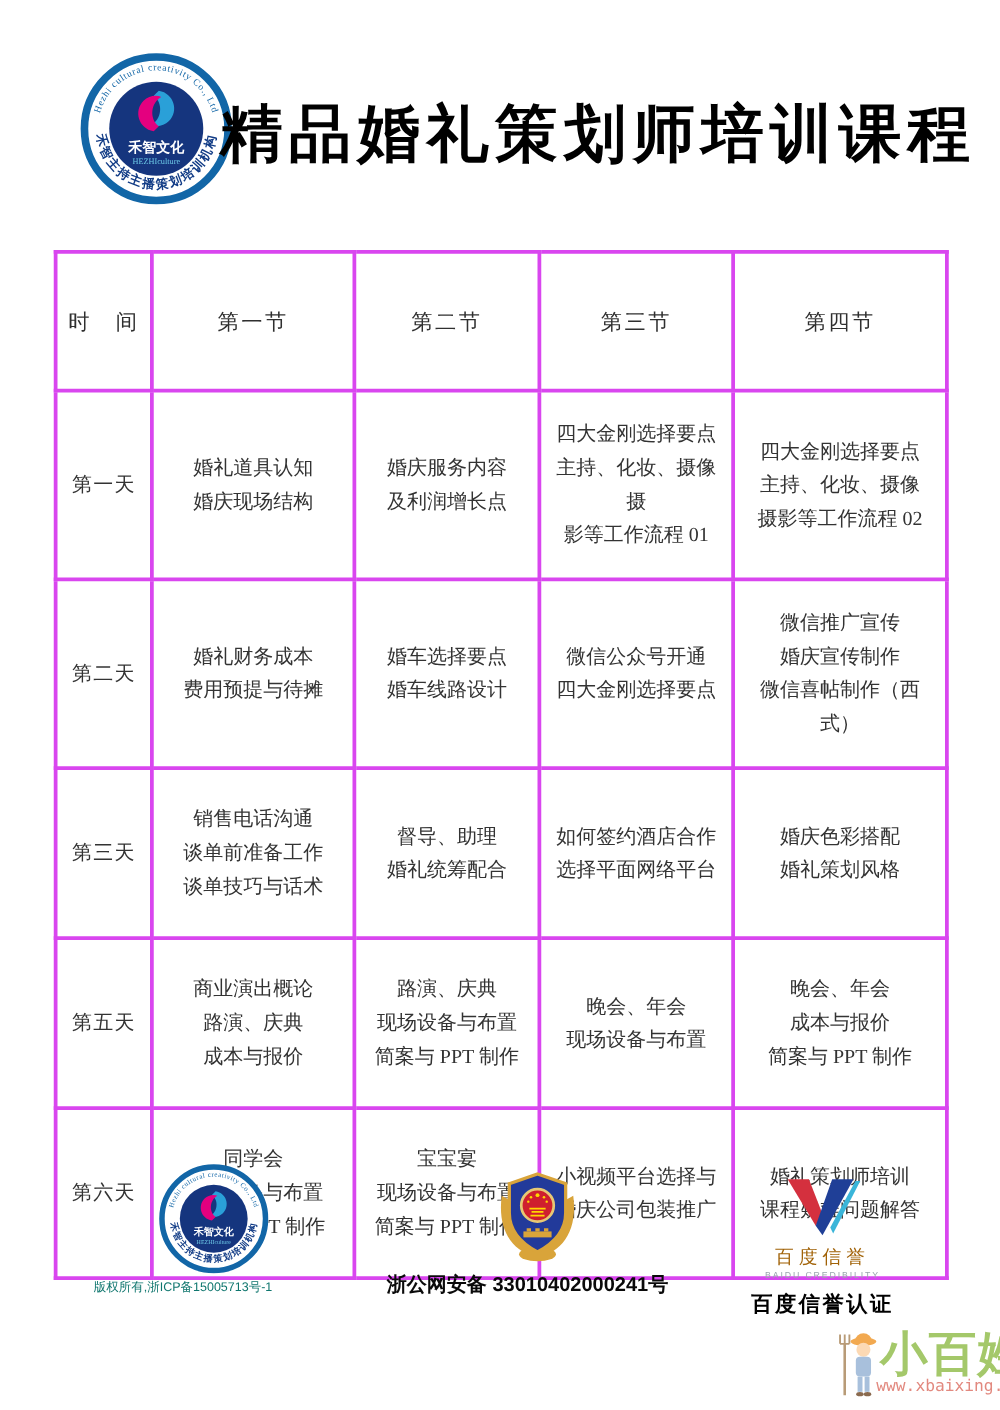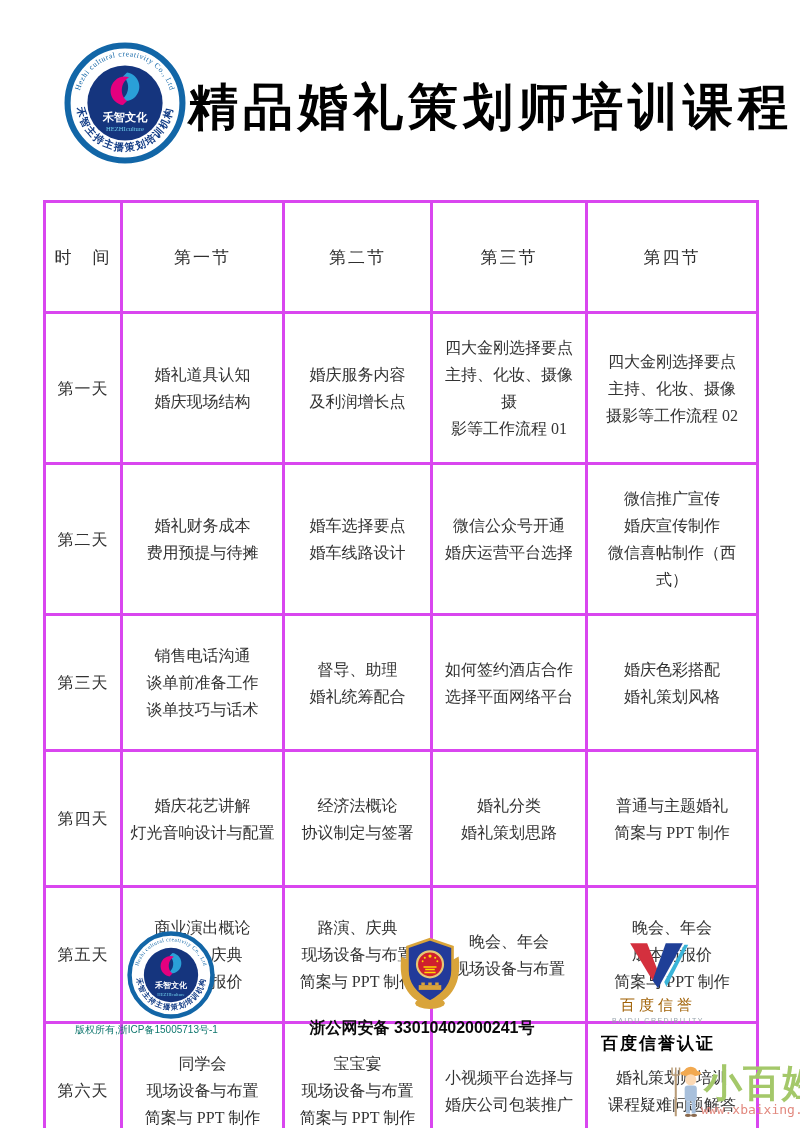--- a/index.html
+++ b/index.html
@@ -1,21 +1,21 @@
 <!DOCTYPE html>
 <html><head>
 <meta charset="utf-8">
 <style>
   html,body{margin:0;padding:0;background:#ffffff;}
   .page{position:relative;width:800px;height:1128px;background:#fff;overflow:hidden;
         font-family:"Liberation Serif","DejaVu Serif",serif;color:#2f2f2f;}
 
   
   .top-logo{position:absolute;left:64px;top:42px;width:122px;height:122px;}
-  .page-title{position:absolute;left:188px;top:74px;margin:0;font-size:50px;font-weight:bold;
+  .page-title{position:absolute;left:176px;top:74px;margin:0;font-size:50px;font-weight:bold;
               letter-spacing:5px;color:#000;white-space:nowrap;
               font-family:"Liberation Serif","DejaVu Serif",serif;}
 
   
   .course-table{position:absolute;left:43px;top:200px;width:713px;border-collapse:collapse;
                 table-layout:fixed;}
   .course-table th,.course-table td{border:3px solid #d946ef;text-align:center;
                 vertical-align:middle;padding:20px 6px;}
   .course-table th{height:68px;font-size:17px;font-weight:normal;letter-spacing:2px;color:#2f2f2f;}
   .course-table td{height:93px;font-size:16px;line-height:27px;white-space:pre-line;color:#333;}
@@ -105,47 +105,36 @@
 主持、化妆、摄像
 摄影等工作流程 02</td>
       </tr>
       <tr>
         <td class="day-cell">第二天</td>
         <td>婚礼财务成本
 费用预提与待摊</td>
         <td>婚车选择要点
 婚车线路设计</td>
         <td>微信公众号开通
-婚庆运营平台选择</td>
+四大金刚选择要点</td>
         <td>微信推广宣传
 婚庆宣传制作
 微信喜帖制作（西式）</td>
       </tr>
       <tr>
         <td class="day-cell">第三天</td>
         <td>销售电话沟通
 谈单前准备工作
 谈单技巧与话术</td>
         <td>督导、助理
 婚礼统筹配合</td>
         <td>如何签约酒店合作
 选择平面网络平台</td>
         <td>婚庆色彩搭配
 婚礼策划风格</td>
-      </tr>
-      <tr>
-        <td class="day-cell">第四天</td>
-        <td>婚庆花艺讲解
-灯光音响设计与配置</td>
-        <td>经济法概论
-协议制定与签署</td>
-        <td>婚礼分类
-婚礼策划思路</td>
-        <td>普通与主题婚礼
-简案与 PPT 制作</td>
       </tr>
       <tr>
         <td class="day-cell">第五天</td>
         <td>商业演出概论
 路演、庆典
 成本与报价</td>
         <td>路演、庆典
 现场设备与布置
 简案与 PPT 制作</td>
         <td>晚会、年会

